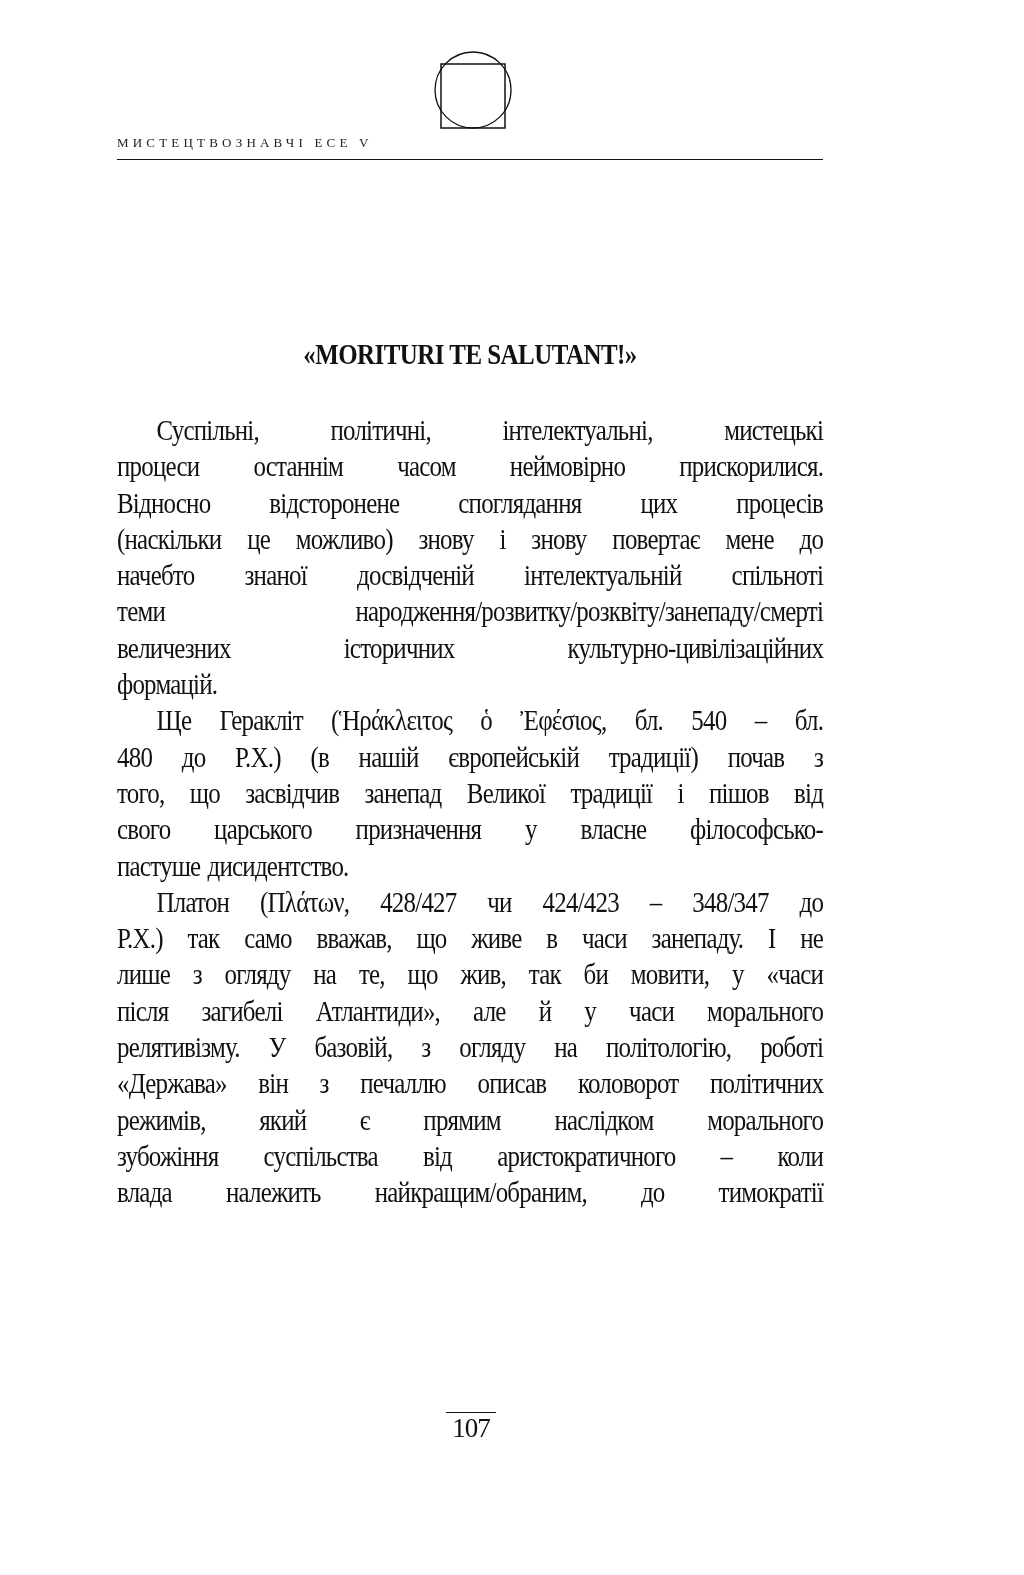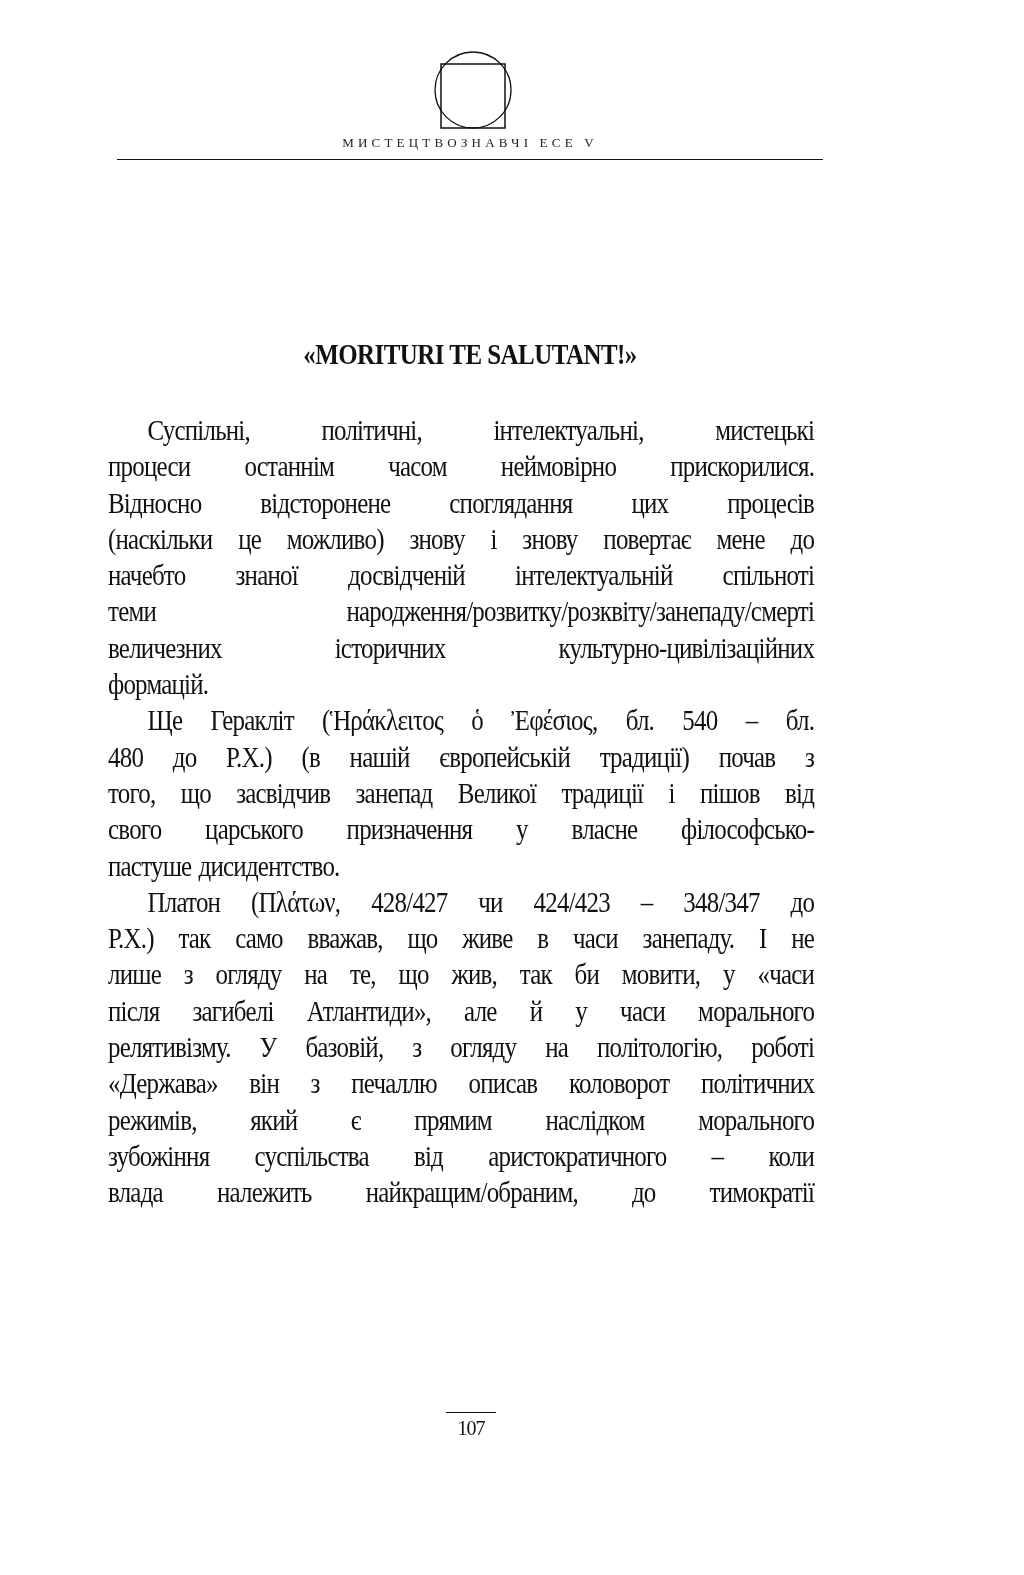--- a/index.html
+++ b/index.html
@@ -20,21 +20,20 @@
       left: 432px;
       top: 50px;
       width: 82px;
       height: 82px;
     }
     .running-head {
       position: absolute;
       left: 117px;
       top: 135px;
       width: 706px;
-      text-align: center;
       font-size: 13px;
       letter-spacing: 4.2px;
       color: #222;
       font-family: "Liberation Serif", serif;
     }
     .head-rule {
       position: absolute;
       left: 117px;
       top: 159px;
       width: 706px;
@@ -49,21 +48,21 @@
       text-align: center;
       font-size: 29px;
       font-weight: bold;
       letter-spacing: -0.6px;
       transform: scaleX(0.86);
       transform-origin: center;
       margin: 0;
     }
     .body-text {
       position: absolute;
-      left: 108px;
+      left: 117px;
       top: 412px;
       width: 706px;
       font-family: Liberation Serif, serif;
     }
     .para {
       margin: 0;
       font-size: 29px;
       line-height: 36.3px;
       text-align: justify;
       text-align-last: left;
@@ -88,21 +87,21 @@
     .para .ln.last {
       text-align-last: left;
     }
     .para .ln:not(.first) { text-indent: 0; }
     .page-number {
       position: absolute;
       left: 446px;
       top: 1412px;
       width: 50px;
       text-align: center;
-      font-size: 20px;
+      font-size: 27px;
       border-top: 1.5px solid #111;
       line-height: 30px;
       letter-spacing: -1px;
     }
   </style>
 </head>
 <body>
 
 <svg class="logo" viewBox="0 0 82 82" xmlns="http://www.w3.org/2000/svg">
   <circle cx="41" cy="40" r="38" fill="none" stroke="#111" stroke-width="1.3"></circle>

